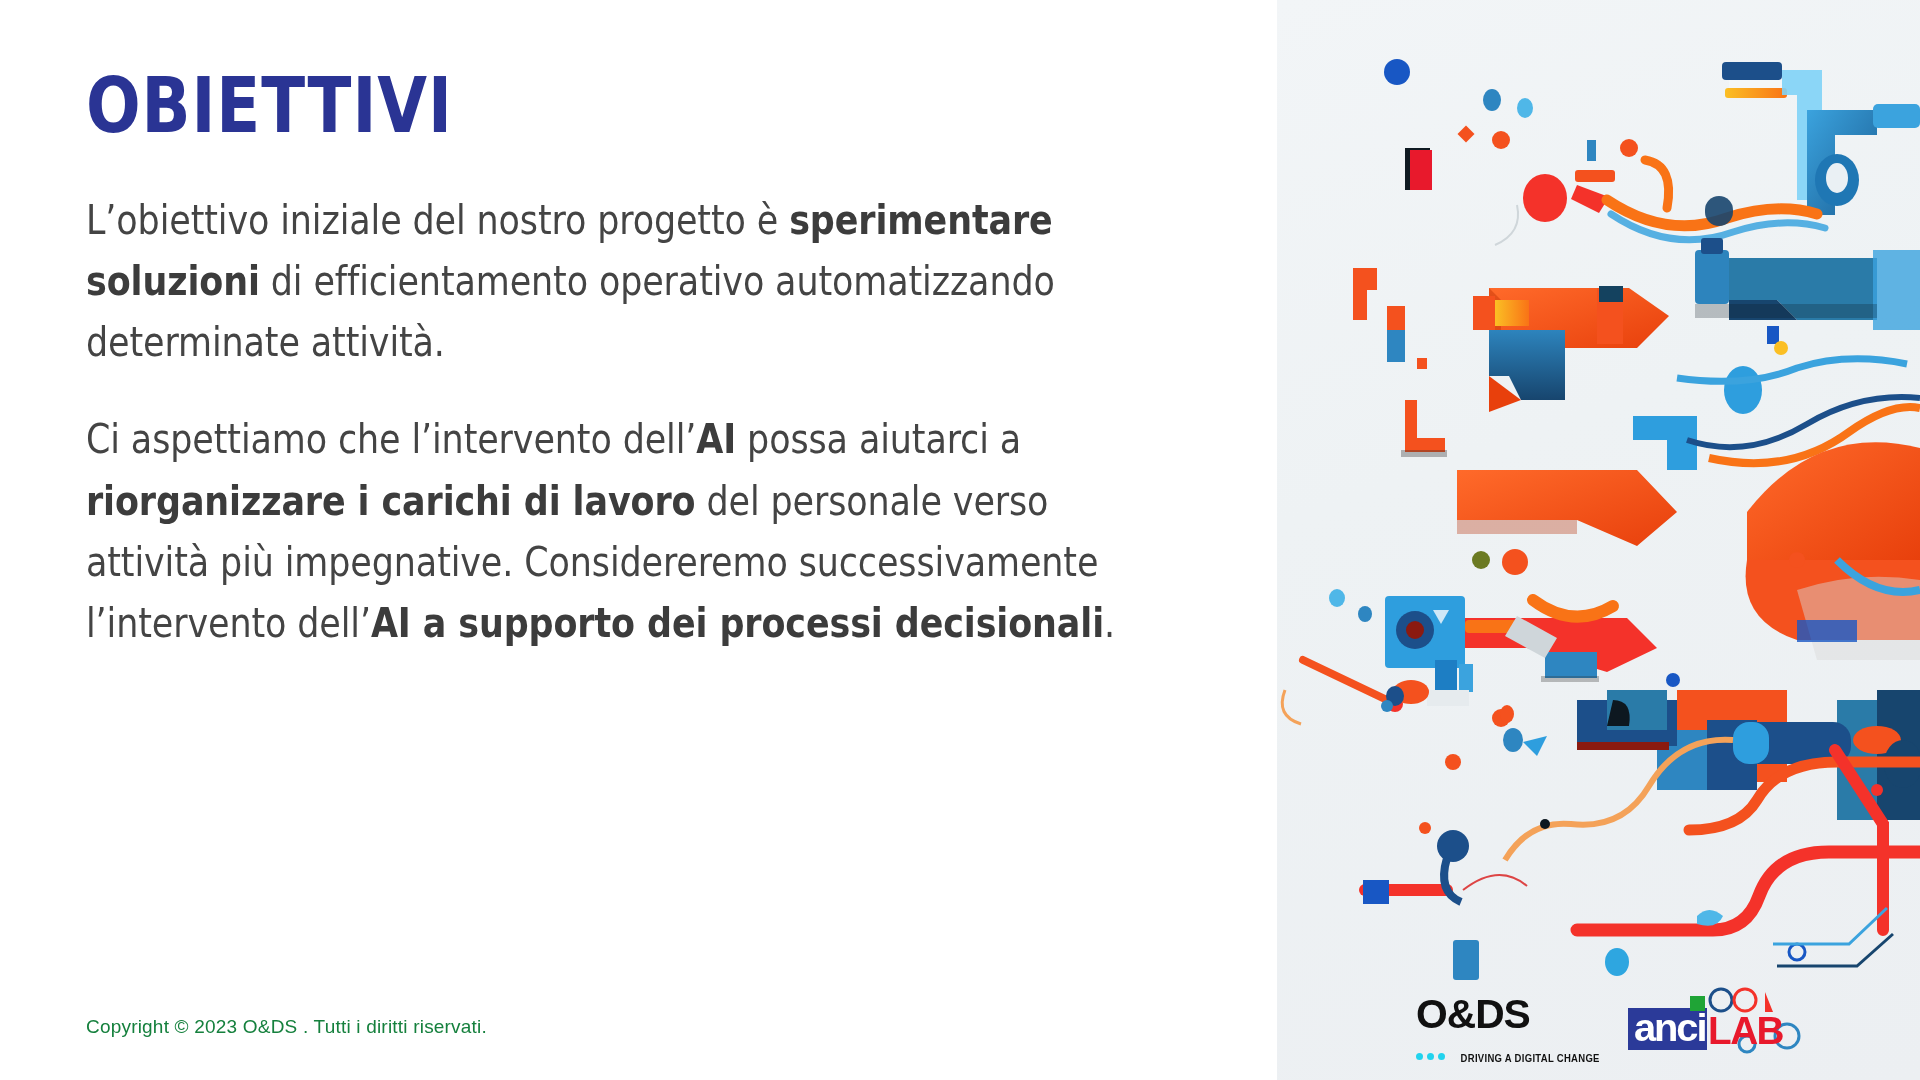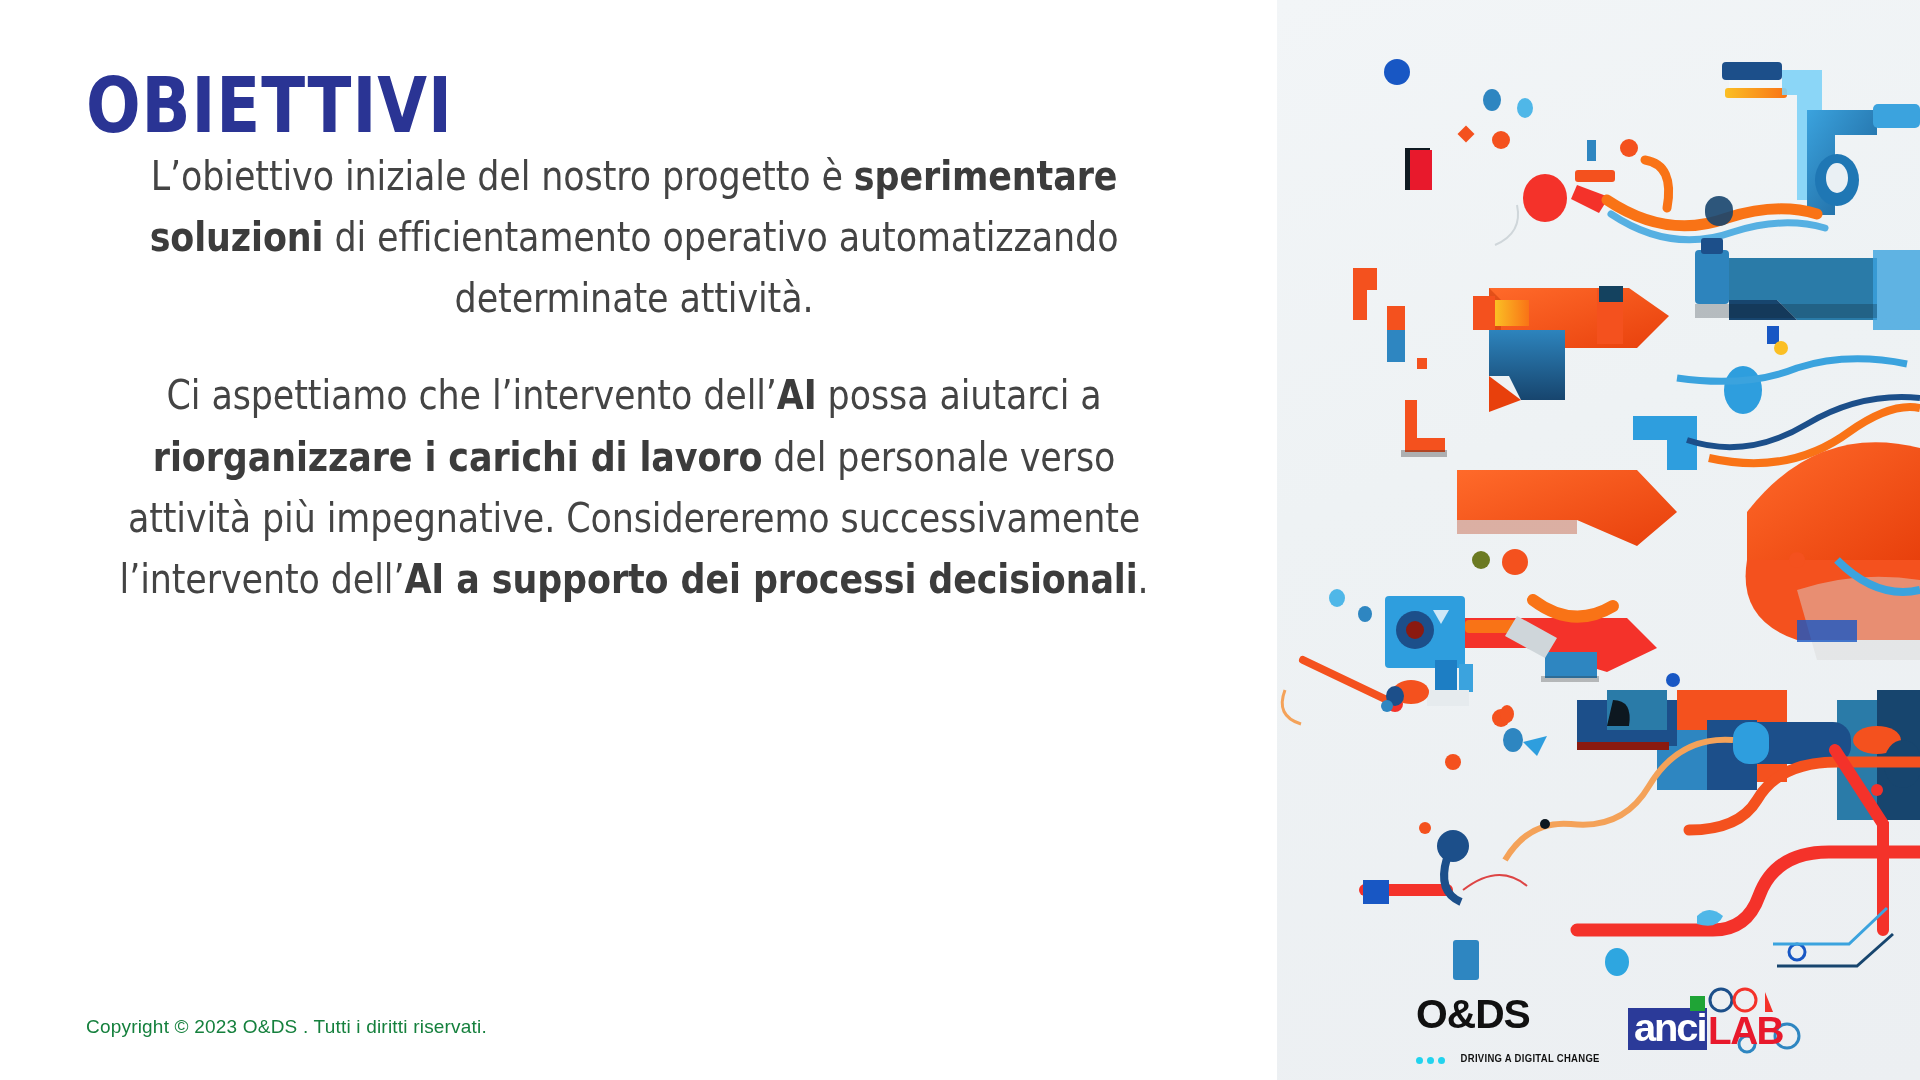--- a/index.html
+++ b/index.html
@@ -20,21 +20,21 @@
     font-size:76px;
     letter-spacing:1px;
     color:#2a3494;
     line-height:1.05;
     margin:0;
     padding-top:26px;
     transform:scaleX(0.94);
     transform-origin:left center;
     white-space:nowrap;
   }
-  .body-block{text-align:center;}
+  .body-block{margin-top:44px;}
   .para{
     font-family:"Liberation Sans Narrow","DejaVu Sans Condensed","Liberation Sans",sans-serif;
     font-size:40px;
     line-height:1.53;
     color:#444444;
     margin:0 0 36px 0;
     max-width:1130px;
     transform:scaleX(0.97);
     transform-origin:left top;
     letter-spacing:-0.1px;
@@ -59,21 +59,21 @@
   .logos{
     position:absolute;left:0;bottom:16px;width:643px;height:70px;
     display:flex;align-items:center;justify-content:center;gap:28px;
   }
   .ods-logo{display:flex;flex-direction:column;align-items:flex-start;}
   .ods-word{
     font-family:"Liberation Sans",sans-serif;font-weight:bold;
     font-size:40px;color:#111;letter-spacing:-1px;line-height:1;
     transform:scaleX(1.02);transform-origin:left;
   }
-  .ods-sub{display:flex;align-items:flex-end;gap:16px;margin-top:19px;}
+  .ods-sub{display:flex;align-items:flex-start;gap:16px;margin-top:19px;}
   .ods-dots{display:flex;gap:4px;}
   .ods-dots i{width:7px;height:7px;border-radius:50%;background:#22d3ee;display:block;}
   .ods-tag{
     font-family:"Liberation Sans",sans-serif;font-weight:bold;font-size:9.5px;
     color:#111;letter-spacing:0.3px;transform:scaleY(1.15);transform-origin:left bottom;
   }
   .anci-logo{position:relative;display:flex;align-items:flex-end;}
   .anci-box{
     background:#2b3a99;padding:2px 5px 3px 6px;display:flex;align-items:flex-start;
   }

